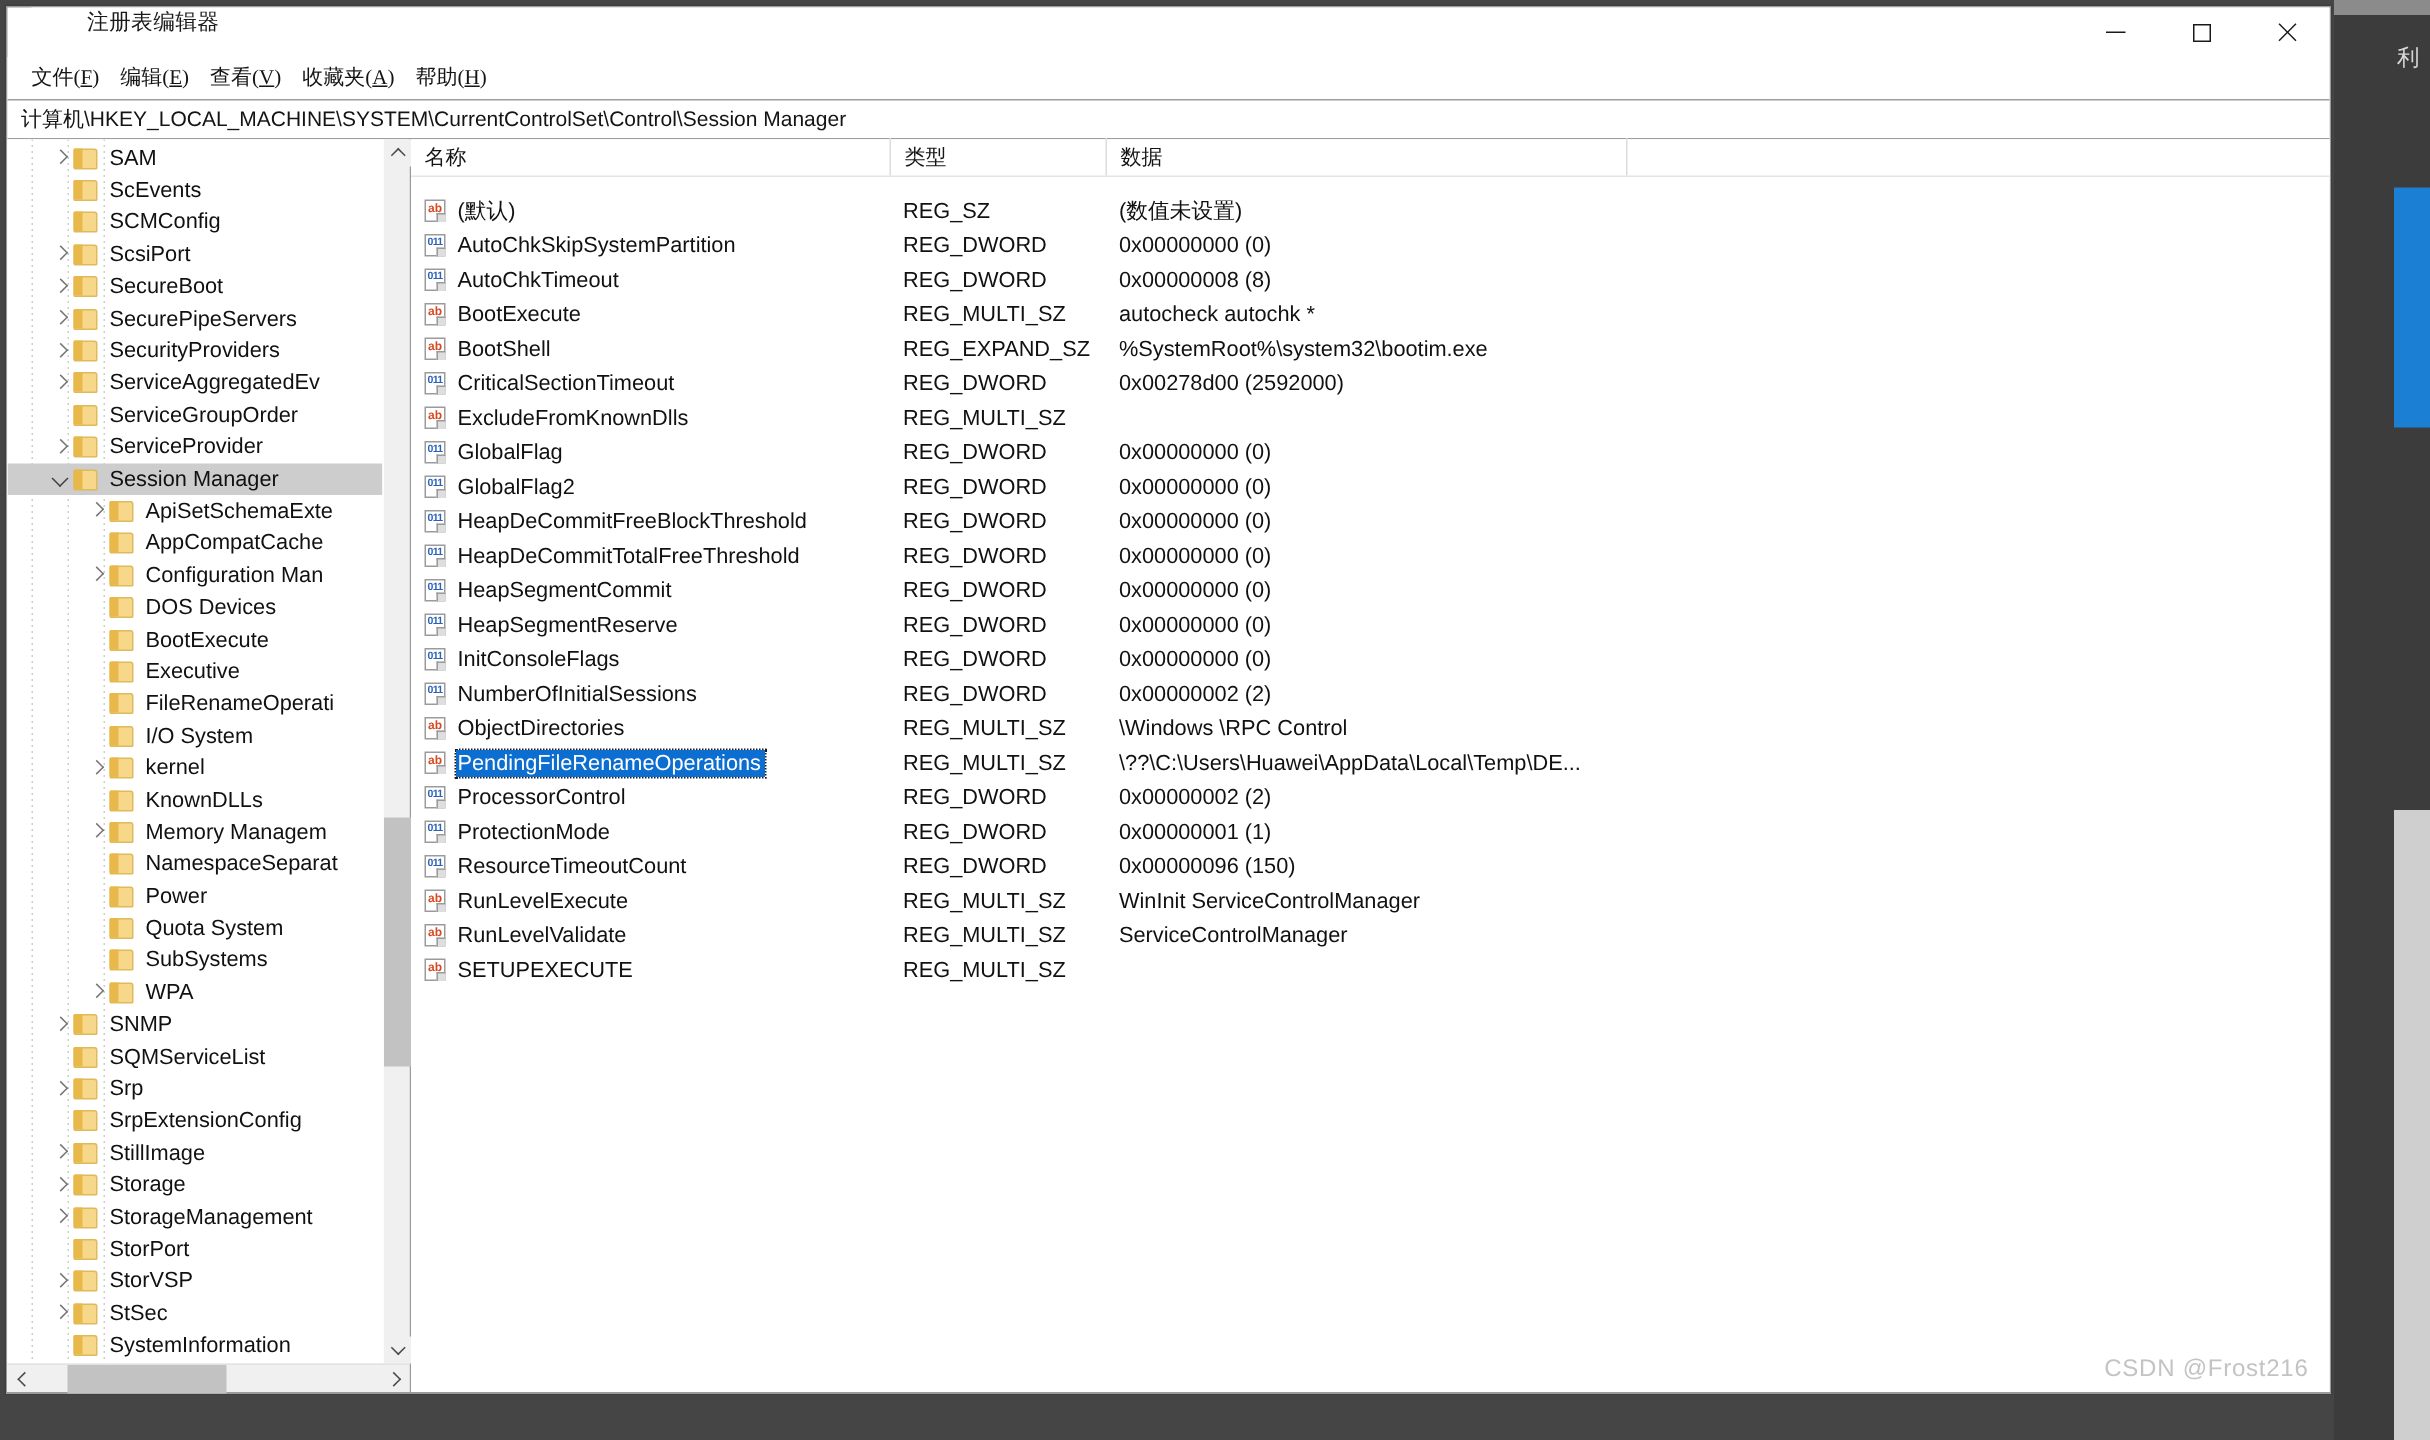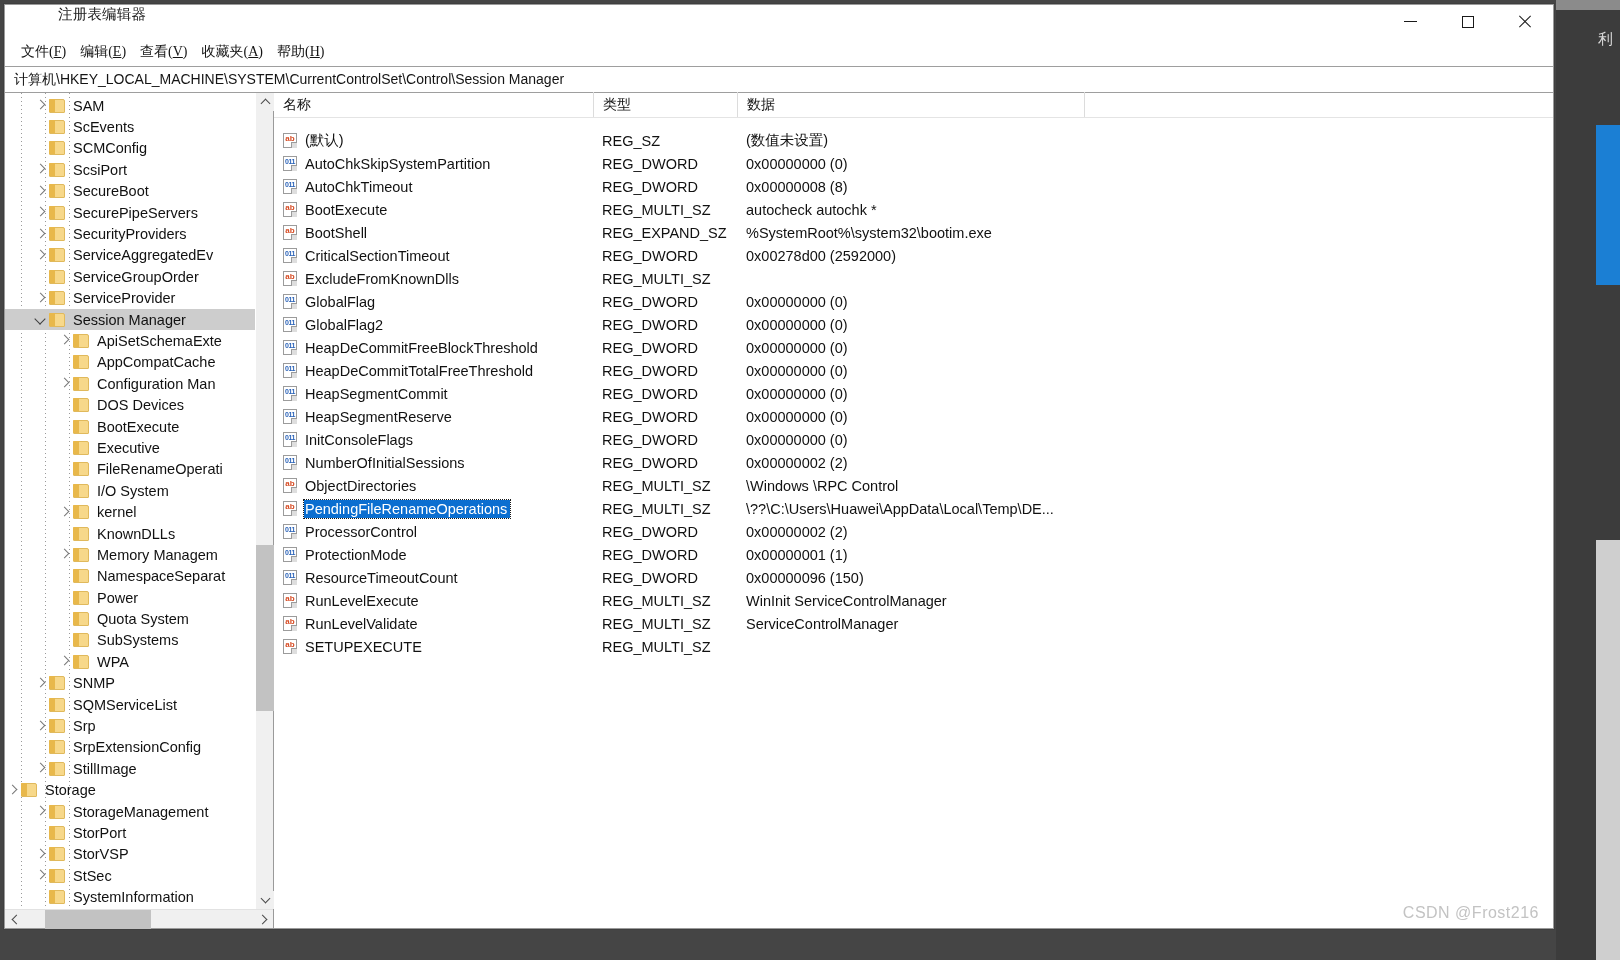--- a/index.html
+++ b/index.html
@@ -508,21 +508,21 @@
               <span class="label">SrpExtensionConfig</span>
             </div>
             <div class="tnode" style="padding-left: 28px;">
               <span class="chev right"></span>
               <span class="folder">
                 <span class="back"></span>
                 <span class="tab"></span>
               </span>
               <span class="label">StillImage</span>
             </div>
-            <div class="tnode" style="">
+            <div class="tnode" style="padding-left: 28px;">
               <span class="chev right"></span>
               <span class="folder">
                 <span class="back"></span>
                 <span class="tab"></span>
               </span>
               <span class="label">Storage</span>
             </div>
             <div class="tnode" style="padding-left: 28px; text-align: center;">
               <span class="chev right"></span>
               <span class="folder">

